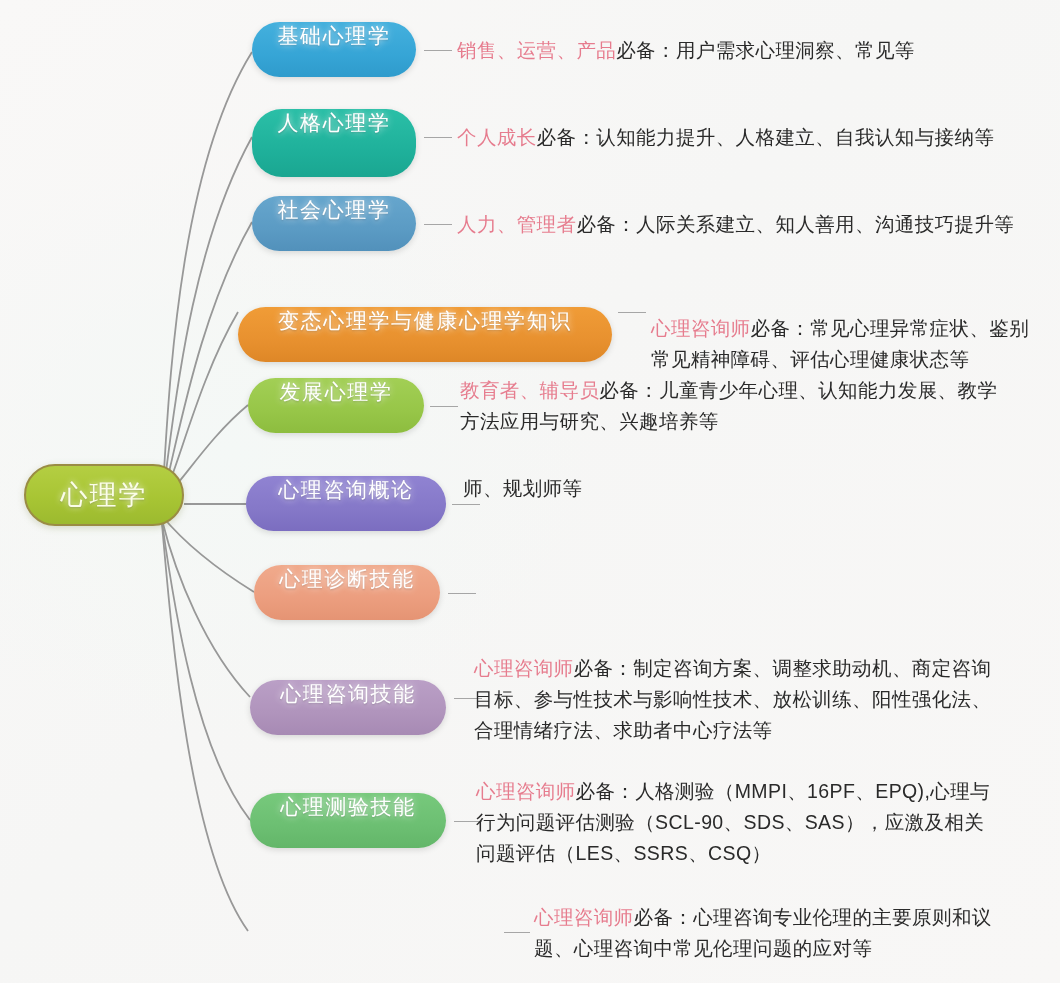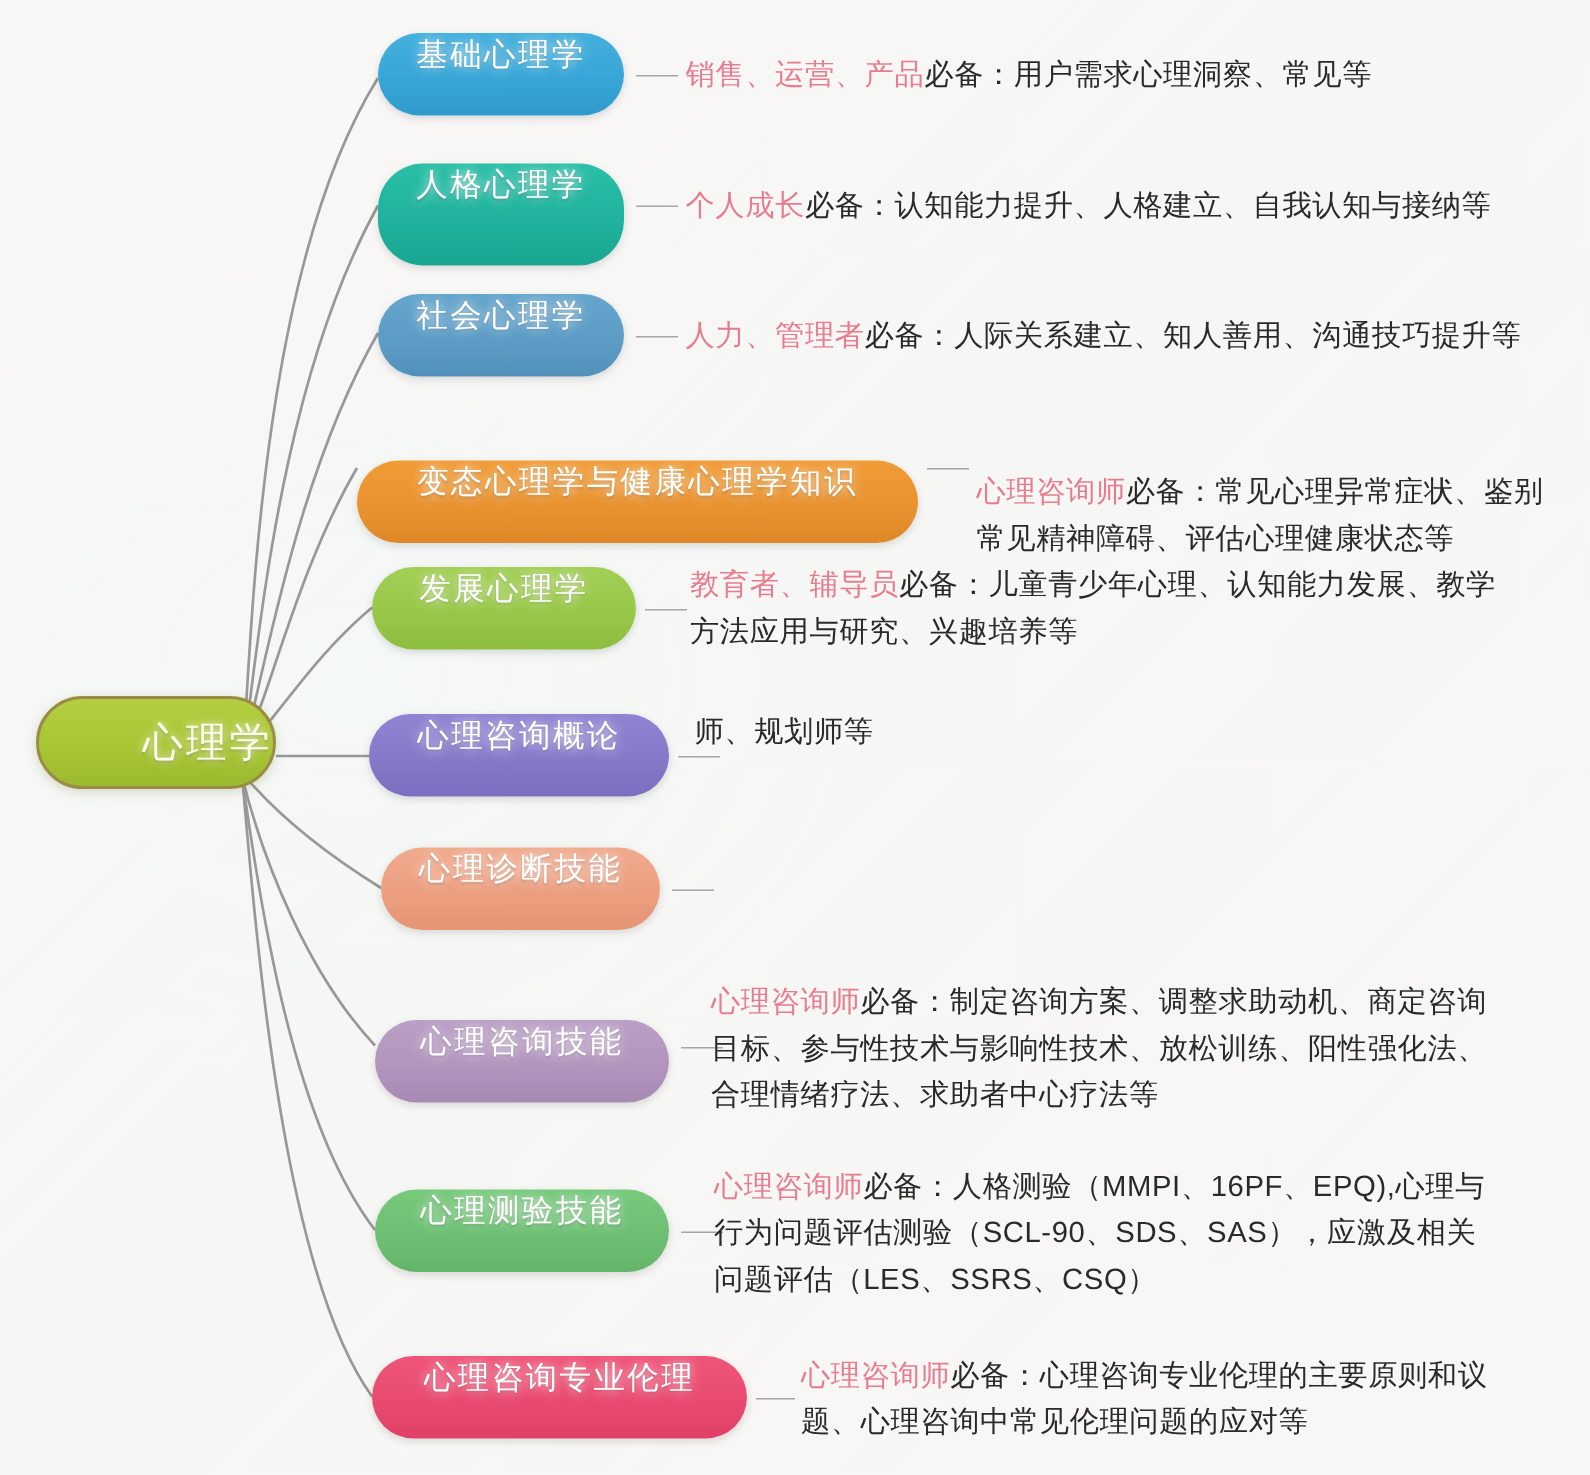--- a/index.html
+++ b/index.html
@@ -39,21 +39,21 @@
     left: 24px;
     top: 464px;
     width: 160px;
     height: 62px;
     border-radius: 32px;
     background: linear-gradient(180deg, #b4ce42 0%, #a8c534 55%, #9cba2f 100%);
     border: 2px solid #9a8c44;
     box-shadow: 0 2px 7px rgba(120,130,60,0.26);
     display: flex;
     align-items: center;
-    justify-content: flex-end;
+    justify-content: center;
     box-sizing: border-box;
   }
   .root-node .root-label {
     font-size: 27px;
     letter-spacing: 2px;
     color: #fbfde8;
     text-shadow: 0 0 6px rgba(255,255,255,0.85), 0 1px 2px rgba(90,100,40,0.45);
     font-weight: 500;
   }
 
@@ -192,22 +192,19 @@
   <div class="node-pill" style="left:250px; top:793px; width:196px; height:55px; background:linear-gradient(180deg,#77c97c 0%,#6cbf72 60%,#63b669 100%);">
     <span class="node-label">心理测验技能</span>
   </div>
   <div class="dash" style="left:454px; top:821px; width:28px;"></div>
   <div class="desc-block" style="left:476px; top:776px;">
     <div class="desc-line"><span class="tag">心理咨询师</span><span>必备：人格测验（MMPI、16PF、EPQ),心理与</span></div>
     <div class="desc-line"><span>行为问题评估测验（SCL-90、SDS、SAS），应激及相关</span></div>
     <div class="desc-line"><span>问题评估（LES、SSRS、CSQ）</span></div>
   </div>
 
-  <div class="node-pill" style="left:248px; top:904px; width:250px; height:55px; background:linear-gradient(180deg,#ef5578 0%,#e84a6f 60%,#e04066 100%);">
-    <span class="node-label">心理咨询专业伦理</span>
-  </div>
   <div class="dash" style="left:504px; top:932px; width:26px;"></div>
   <div class="desc-block" style="left:534px; top:902px;">
     <div class="desc-line"><span class="tag">心理咨询师</span><span>必备：心理咨询专业伦理的主要原则和议</span></div>
     <div class="desc-line"><span>题、心理咨询中常见伦理问题的应对等</span></div>
   </div>
 
 </div>
 
 </body></html>

